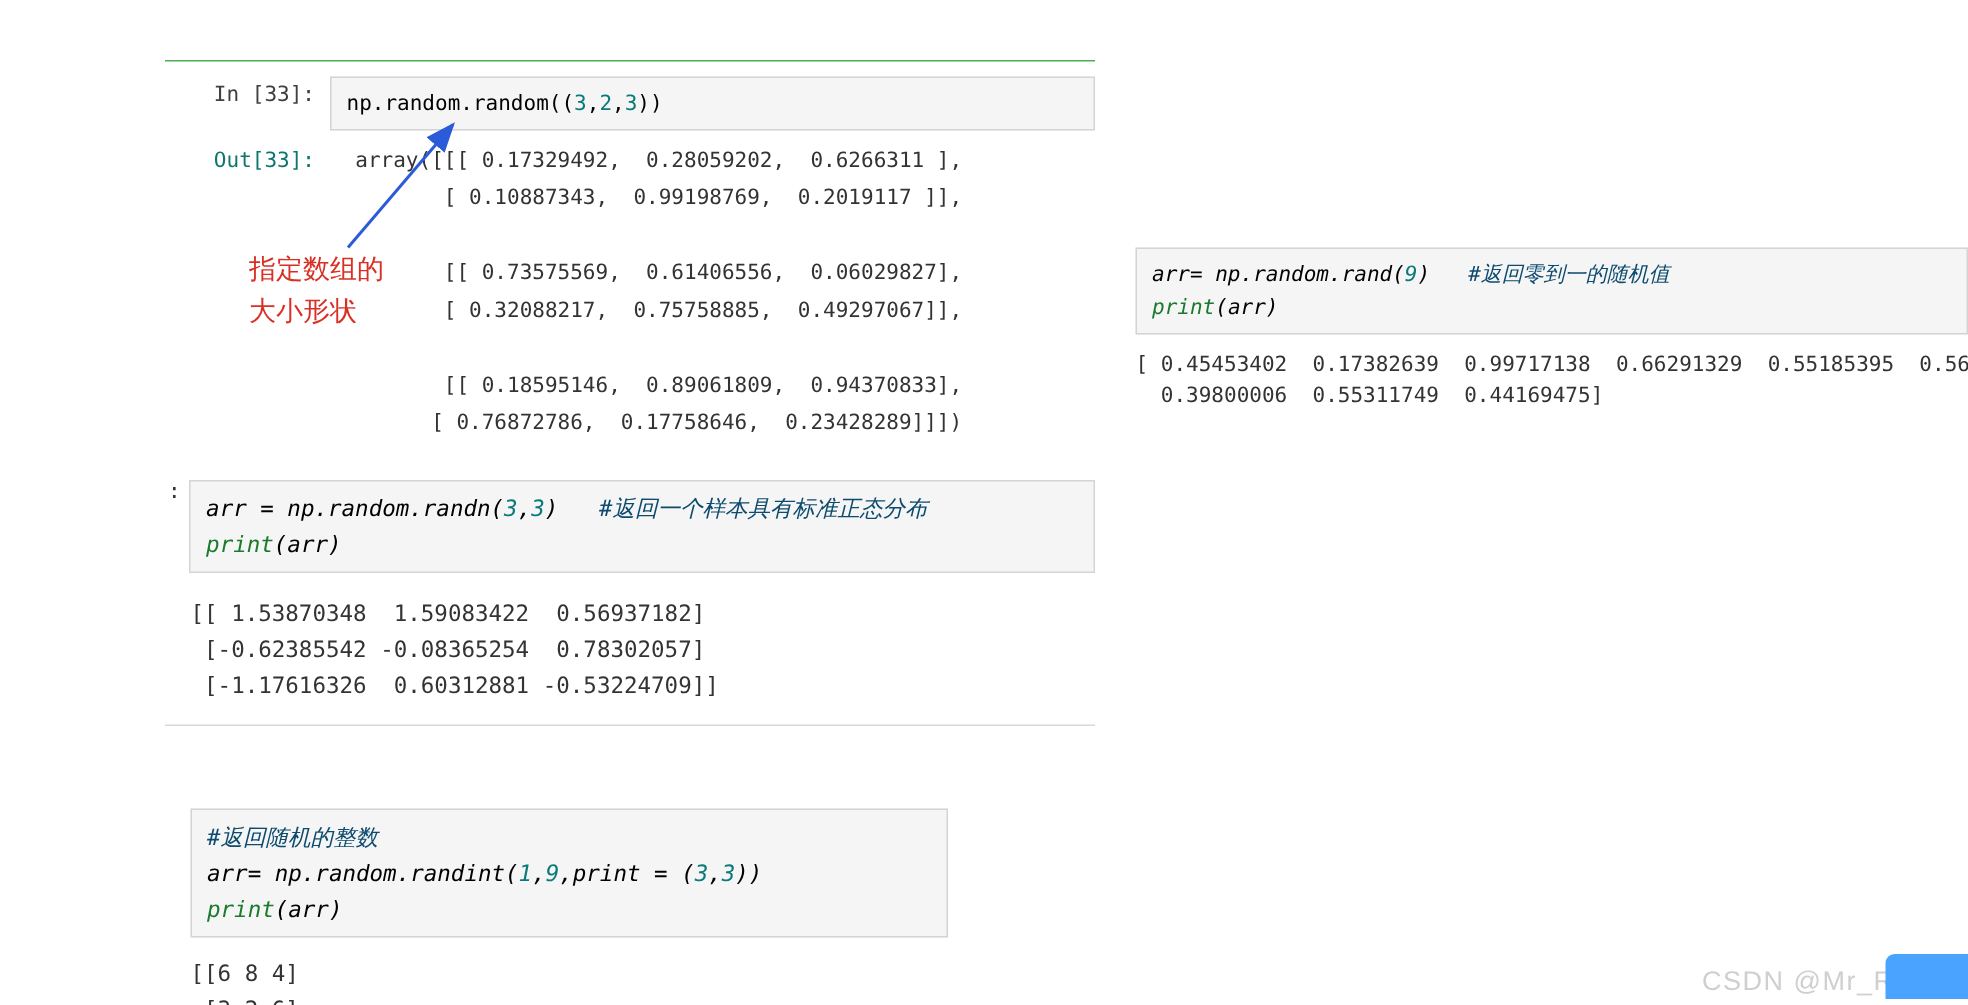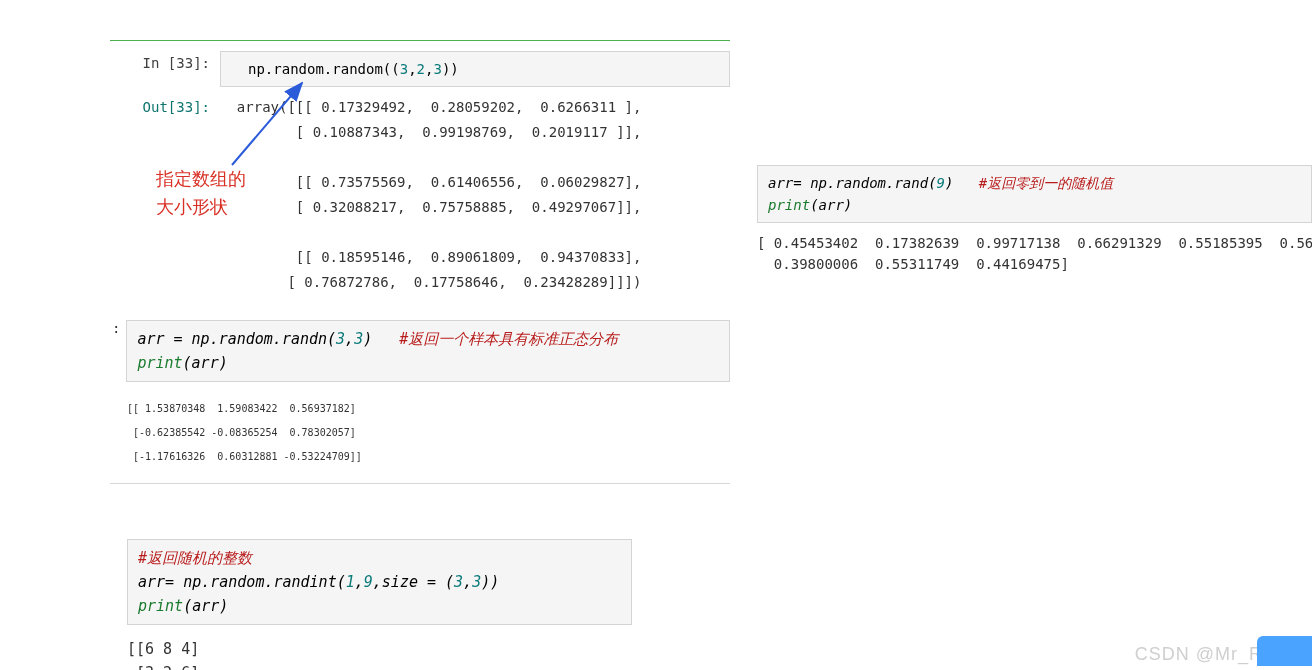--- a/index.html
+++ b/index.html
@@ -46,21 +46,21 @@
     }
     .prompt-in {
       color: #404040;
     }
     .prompt-out {
       color: #0f766e;
     }
     .code-box {
       background: #f5f5f5;
       border: 1px solid #d4d4d4;
-      padding: 6px 27px;
+      padding: 6px 10px;
       flex: 1;
       font-family: monospace;
       font-size: 14px;
       line-height: 22px;
     }
     .output-text {
       font-family: monospace;
       font-size: 14px;
       line-height: 25px;
       white-space: pre;
@@ -71,21 +71,21 @@
       position: absolute;
       color: #d93025;
       font-family: "SimSun", "Microsoft YaHei", sans-serif;
       font-size: 18px;
       line-height: 28px;
     }
     .arrow-svg {
       position: absolute;
       pointer-events: none;
     }
-    .code-comment { color: #b91c1c; font-style: italic; }
+    .code-comment { color: #0c4a6e; font-style: italic; }
     .section-2 {
       margin-top: 25px;
     }
     .section-3 {
       margin-top: 55px;
     }
     .hr-gray-thin {
       border: none;
       border-top: 1px solid #d8d8d8;
       margin: 4px 0 10px 0;
@@ -122,21 +122,21 @@
       border: 1px solid #d4d4d4;
       padding: 6px 10px;
       font-family: monospace;
       font-size: 15px;
       line-height: 24px;
       font-style: italic;
       width: 638px;
     }
     .output-below-2 {
       font-family: monospace;
-      font-size: 10px;
+      font-size: 15px;
       line-height: 24px;
       margin-top: 15px;
       white-space: pre;
       color: #333;
     }
     .code-box-3 {
       background: #f5f5f5;
       border: 1px solid #d4d4d4;
       padding: 6px 10px;
       font-family: monospace;
@@ -208,37 +208,37 @@
     </div>
     <hr class="hr-gray-thin" style="margin-top:14px;">
   </div>
 
   <div class="section-3">
     <div style="display:flex;">
       <div style="width:17px;"></div>
       <div class="code-box-3">
         <div class="code-comment">#返回随机的整数</div>
         <div>
-          <span>arr= np.random.randint(</span><span style="color:#0b7a7a">1</span><span>,</span><span style="color:#0b7a7a">9</span><span>,size = (</span><span style="color:#0b7a7a">3</span><span>,</span><span style="color:#0b7a7a">3</span><span>))</span>
+          <span>arr= np.random.randint(</span><span style="color:#0b7a7a">1</span><span>,</span><span style="color:#0b7a7a">9</span><span>,print = (</span><span style="color:#0b7a7a">3</span><span>,</span><span style="color:#0b7a7a">3</span><span>))</span>
         </div>
         <div>
           <span style="color:#1a7a2e">print</span><span>(arr)</span>
         </div>
       </div>
     </div>
     <div style="margin-left:17px;">
       <div class="output-below-3">[[6 8 4]
  [3 2 6]
  [3 1 3]]</div>
     </div>
   </div>
 
 </div>
 
-<div class="annotation-red" style="left:156px; top:165px;">
+<div class="annotation-red" style="left:166px; top:165px;">
   <span style="white-space:pre;">指定数组的
 大小形状</span>
 </div>
 
 <svg class="arrow-svg" style="left:220px; top:75px; width:95px; height:95px;">
   <defs>
     <marker id="arrowhead" markerWidth="10" markerHeight="8" refX="9" refY="4" orient="auto">
       <polygon points="0 0, 10 4, 0 8" fill="#2b5bd9"></polygon>
     </marker>
   </defs>

